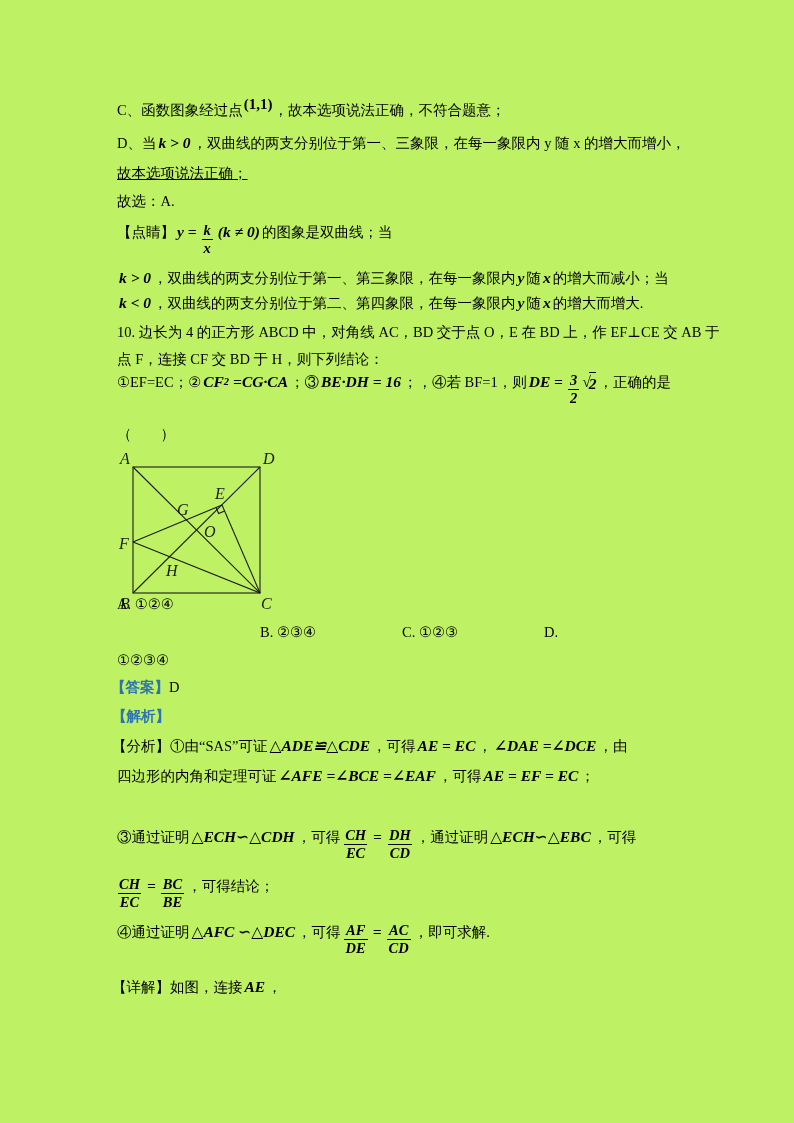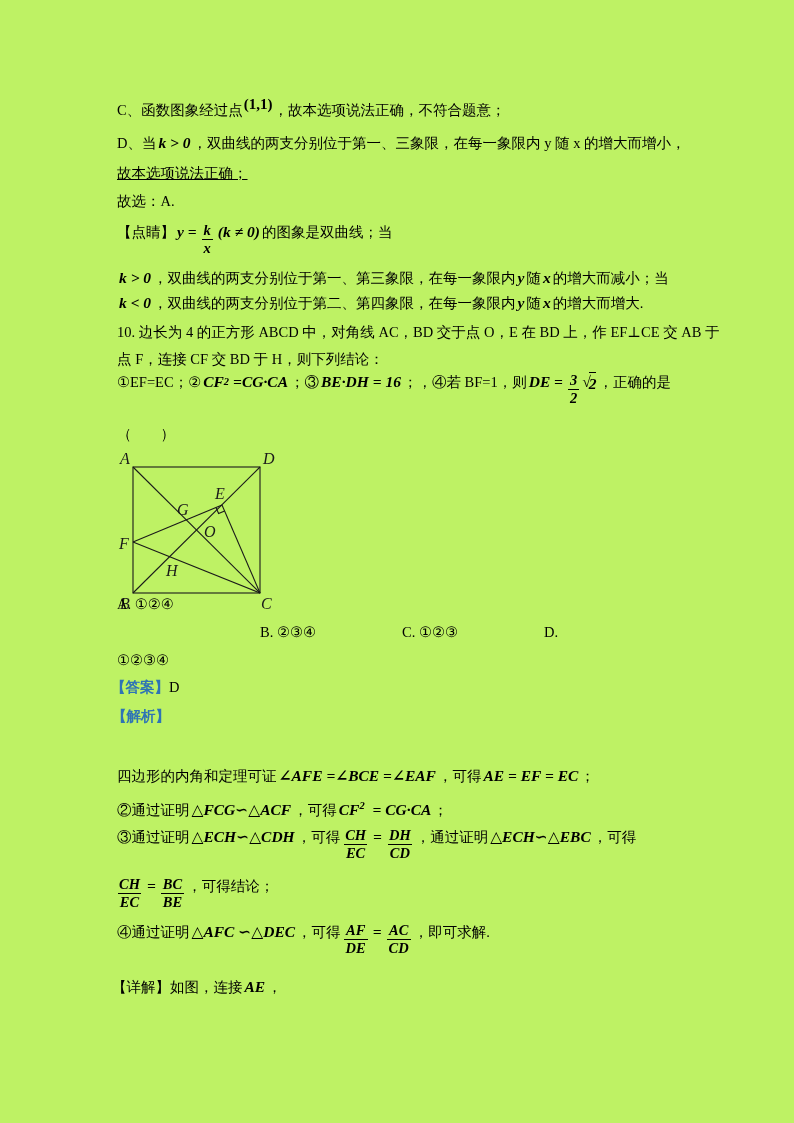--- a/index.html
+++ b/index.html
@@ -144,28 +144,28 @@
     <span>①②③④</span>
   </div>
 
   <div class="row" style="top:677px;left:111px;">
     <span class="lbl-blue" style="color: rgb(46, 116, 181);">【答案】</span><span>D</span>
   </div>
   <div class="row" style="top:706px;left:112px;">
     <span class="lbl-blue" style="color: rgb(46, 116, 181);">【解析】</span>
   </div>
 
+  <div class="row" style="top:736px;left:112px;">
+    <span>【分析】</span><span>①由“SAS”可证</span><span class="m">△ADE≌△CDE</span><span>，可得</span><span class="m">AE = EC</span><span>，</span><span class="m">∠DAE =∠DCE</span><span>，由</span>
+  </div>
 
   <div class="row" style="top:766px;left:117px;">
     <span>四边形的内角和定理可证</span><span class="m">∠AFE =∠BCE =∠EAF</span><span>，可得</span><span class="m">AE = EF = EC</span><span>；</span>
   </div>
 
-  <div class="row" style="top:796px;left:117px;">
-    <span>②通过证明</span><span class="m">△FCG∽△ACF</span><span>，可得</span><span class="m" style="margin-right:0;">CF</span><span class="m sup">2</span><span class="m"> = CG·CA</span><span>；</span>
-  </div>
 
   <div class="row vc" style="top:827px;left:117px;height:52px;">
     <span>③通过证明</span>
       <span class="m">△ECH∽△CDH</span>
       <span>，可得</span>
       <span class="frac">
         <span class="num">CH</span>
         <span class="den">EC</span>
       </span>
       <span class="m">=</span>

